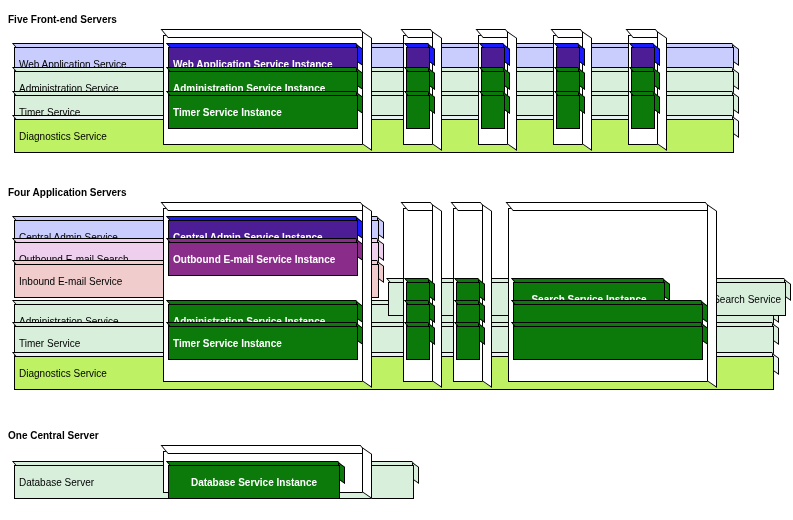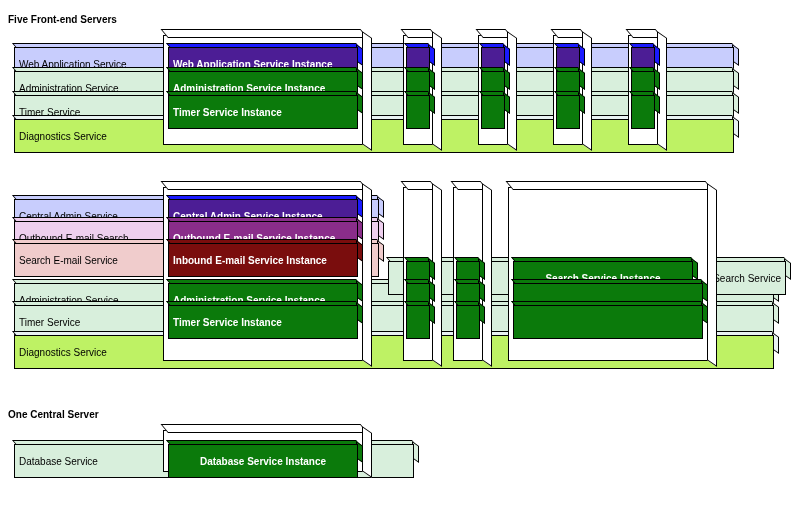--- a/index.html
+++ b/index.html
@@ -167,41 +167,42 @@
 <div class="bar c-green" style="left:623px;top:60px;width:24px">
         <div class="top"></div>
         <div class="side"></div>
         <div class="face"></div>
       </div>
 
 </div>
 </div>
 
 <div class="section">
+<h3>Four Application Servers</h3>
 <div class="rel" style="height:200px">
 
 <div class="bar c-lblue" style="left:6px;top:12px;width:365px">
         <div class="top"></div>
         <div class="side"></div>
         <div class="face">
           <span>Central Admin Service</span>
         </div>
       </div>
 <div class="bar c-lpurple" style="left:6px;top:34px;width:365px">
         <div class="top"></div>
         <div class="side"></div>
         <div class="face">
           <span>Outbound E-mail Search</span>
         </div>
       </div>
 <div class="bar c-lred" style="left:6px;top:56px;width:365px">
         <div class="top"></div>
         <div class="side"></div>
         <div class="face">
-          <span>Search E-mail Service</span>
+          <span>Inbound E-mail Service</span>
         </div>
       </div>
 
 <div class="bar c-lgreen" style="left:6px;top:96px;width:760px">
         <div class="top"></div>
         <div class="side"></div>
         <div class="face">
           <span>Administration Service</span>
         </div>
       </div>
@@ -252,27 +253,20 @@
           <span>Central Admin Service Instance</span>
         </div>
       </div>
 <div class="bar c-purple" style="left:160px;top:34px;width:190px">
         <div class="top"></div>
         <div class="side"></div>
         <div class="face bold">
           <span>Outbound E-mail Service Instance</span>
         </div>
       </div>
-<div class="bar c-dred" style="left:160px;top:56px;width:190px">
-        <div class="top"></div>
-        <div class="side"></div>
-        <div class="face bold">
-          <span>Inbound E-mail Service Instance</span>
-        </div>
-      </div>
 <div class="bar c-green" style="left:160px;top:96px;width:190px">
         <div class="top"></div>
         <div class="side"></div>
         <div class="face bold">
           <span>Administration Service Instance</span>
         </div>
       </div>
 <div class="bar c-green" style="left:160px;top:118px;width:190px">
         <div class="top"></div>
         <div class="side"></div>
@@ -306,21 +300,21 @@
         <div class="top"></div>
         <div class="side"></div>
         <div class="face"></div>
       </div>
 <div class="bar c-green" style="left:448px;top:118px;width:24px">
         <div class="top"></div>
         <div class="side"></div>
         <div class="face"></div>
       </div>
 
-<div class="bar c-green" style="left:505px;top:74px;width:180px">
+<div class="bar c-green" style="left:505px;top:74px;width:152px">
         <div class="top"></div>
         <div class="side"></div>
         <div class="face bold" style="justify-content:center">
           <span>Search Service Instance</span>
         </div>
       </div>
 <div class="bar c-green" style="left:505px;top:96px;width:190px">
         <div class="top"></div>
         <div class="side"></div>
         <div class="face"></div>
@@ -335,30 +329,30 @@
 </div>
 
 <div class="section">
 <h3>One Central Server</h3>
 <div class="rel" style="height:60px">
 
 <div class="bar c-lgreen" style="left:6px;top:14px;width:400px">
         <div class="top"></div>
         <div class="side"></div>
         <div class="face">
-          <span>Database Service</span>
+          <span>Database Server</span>
         </div>
       </div>
 
 <div class="box" style="left:155px;top:0;width:200px;height:40px">
         <div class="btop"></div>
         <div class="bside"></div>
       </div>
 
-<div class="bar c-green" style="left:160px;top:14px;width:190px">
+<div class="bar c-green" style="left:160px;top:14px;width:172px">
         <div class="top"></div>
         <div class="side"></div>
         <div class="face bold" style="justify-content:center">
           <span>Database Service Instance</span>
         </div>
       </div>
 
 </div>
 </div>
 

